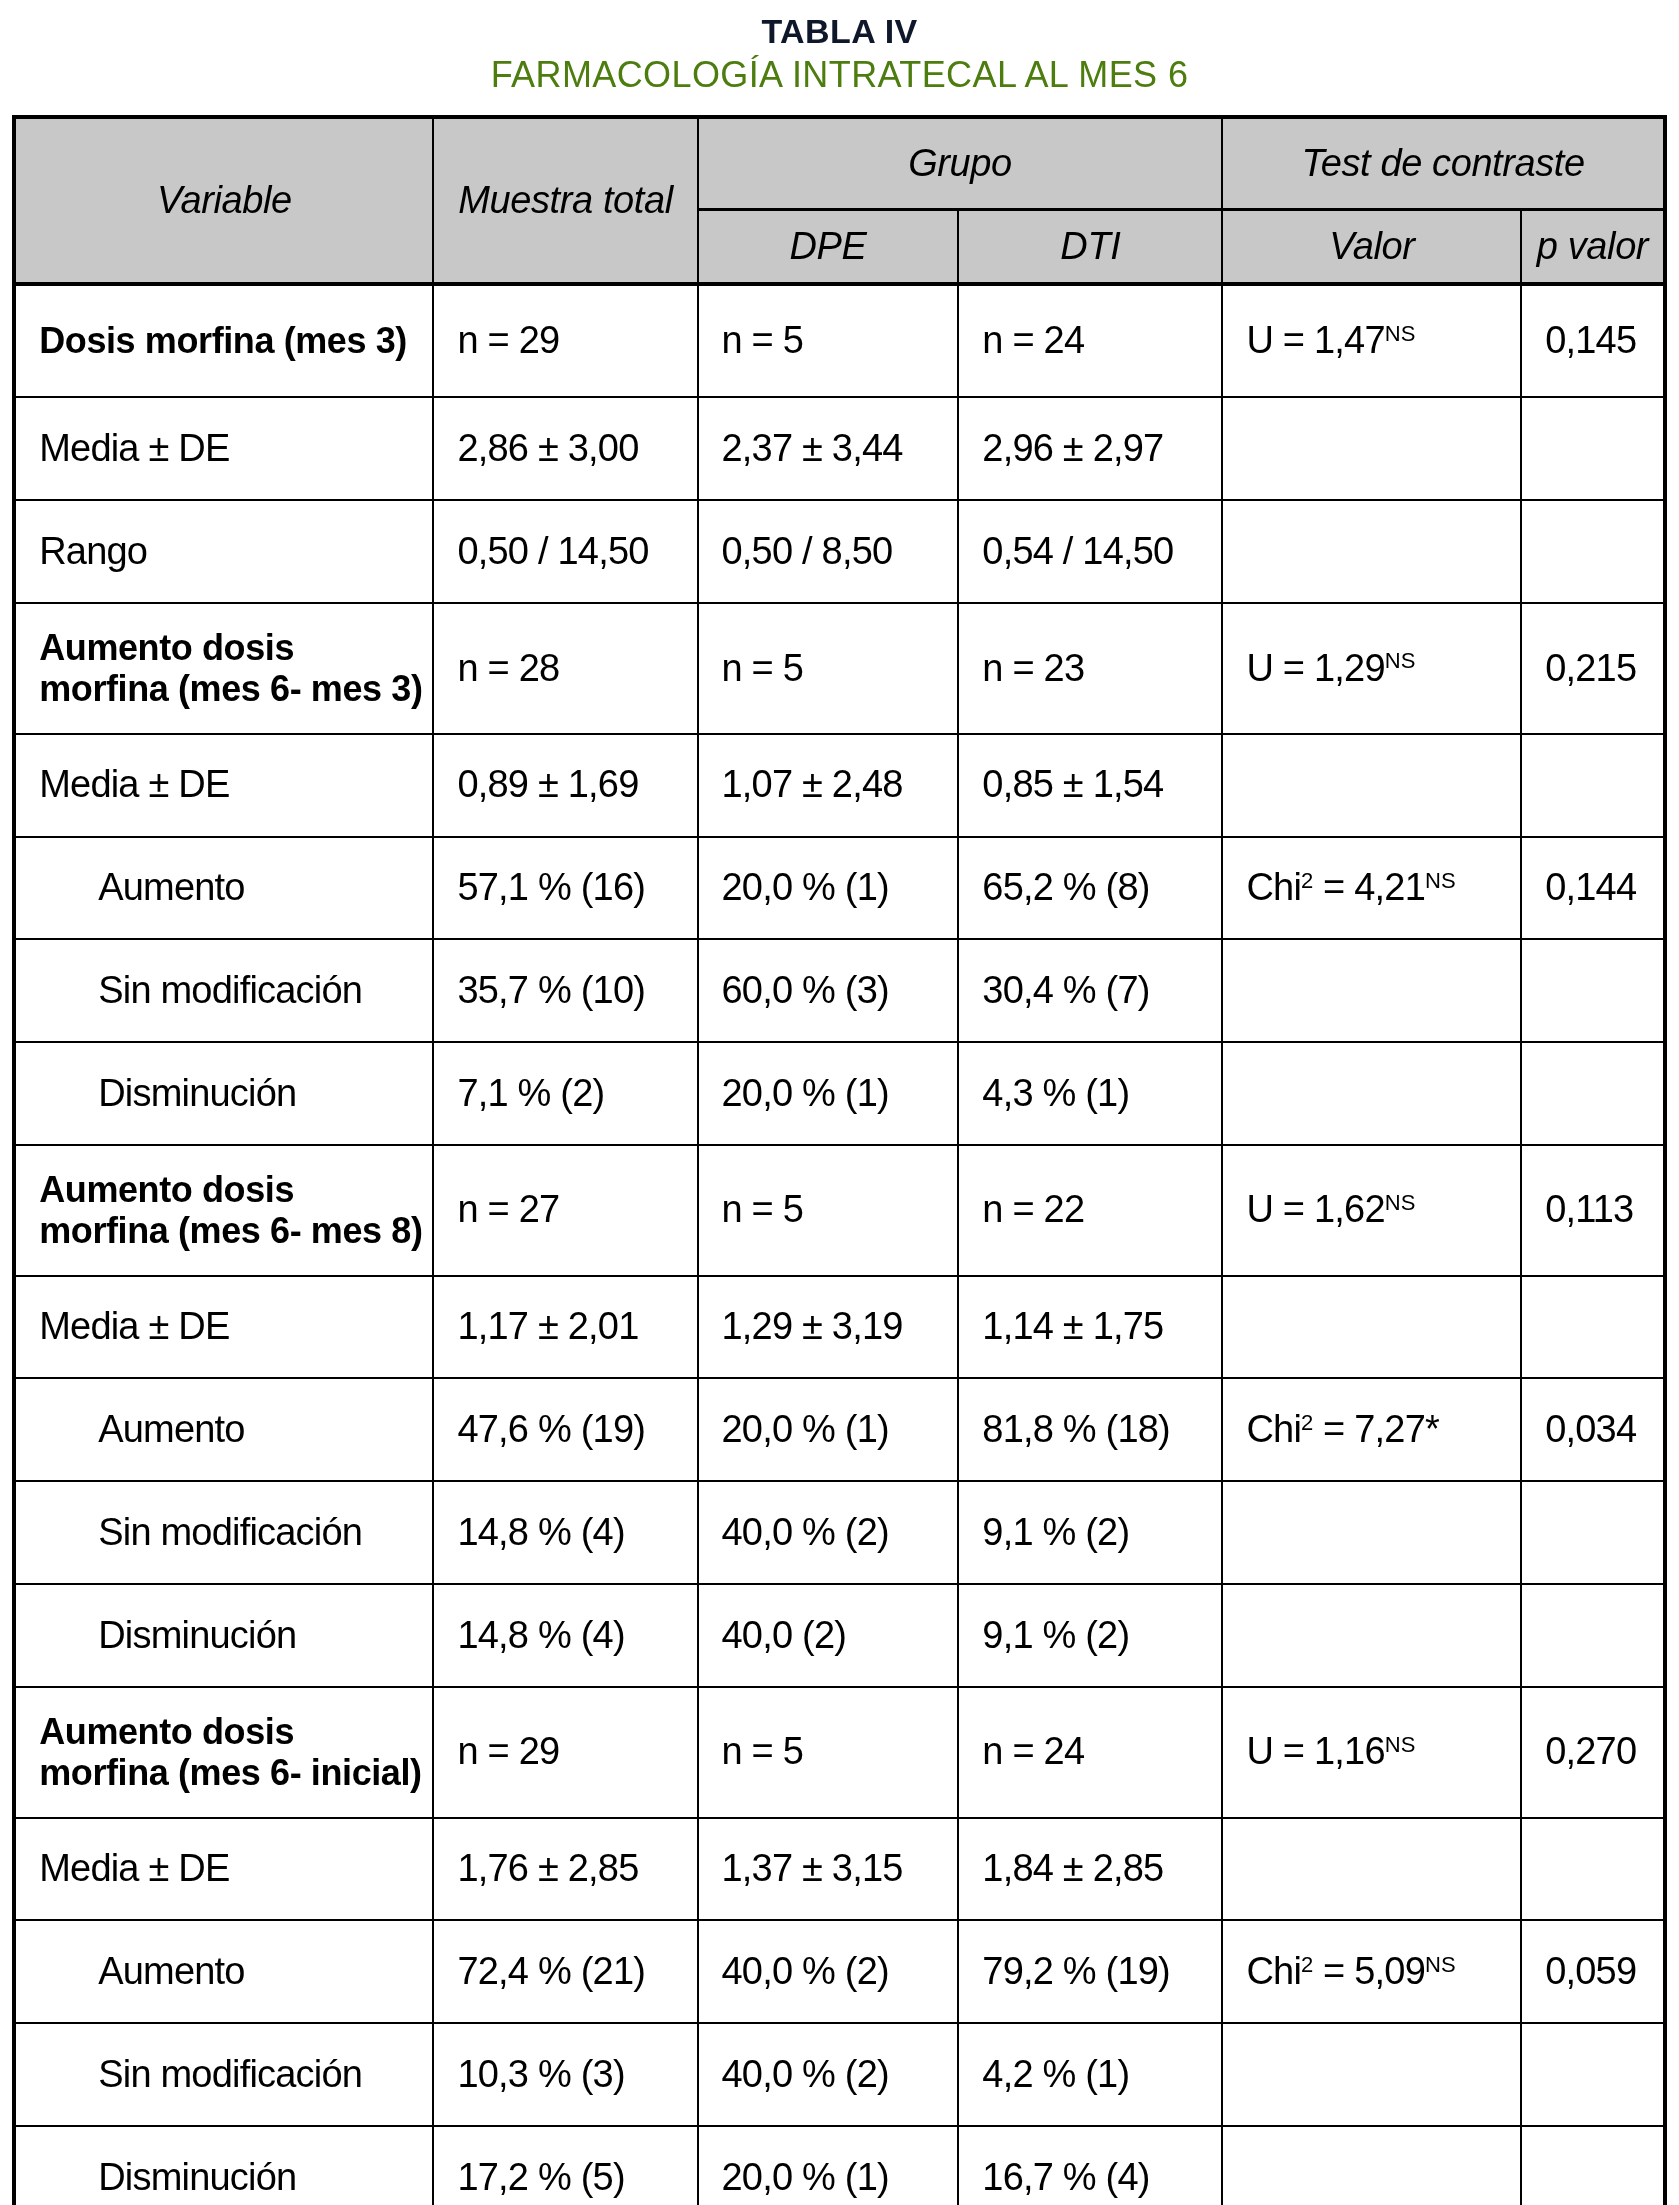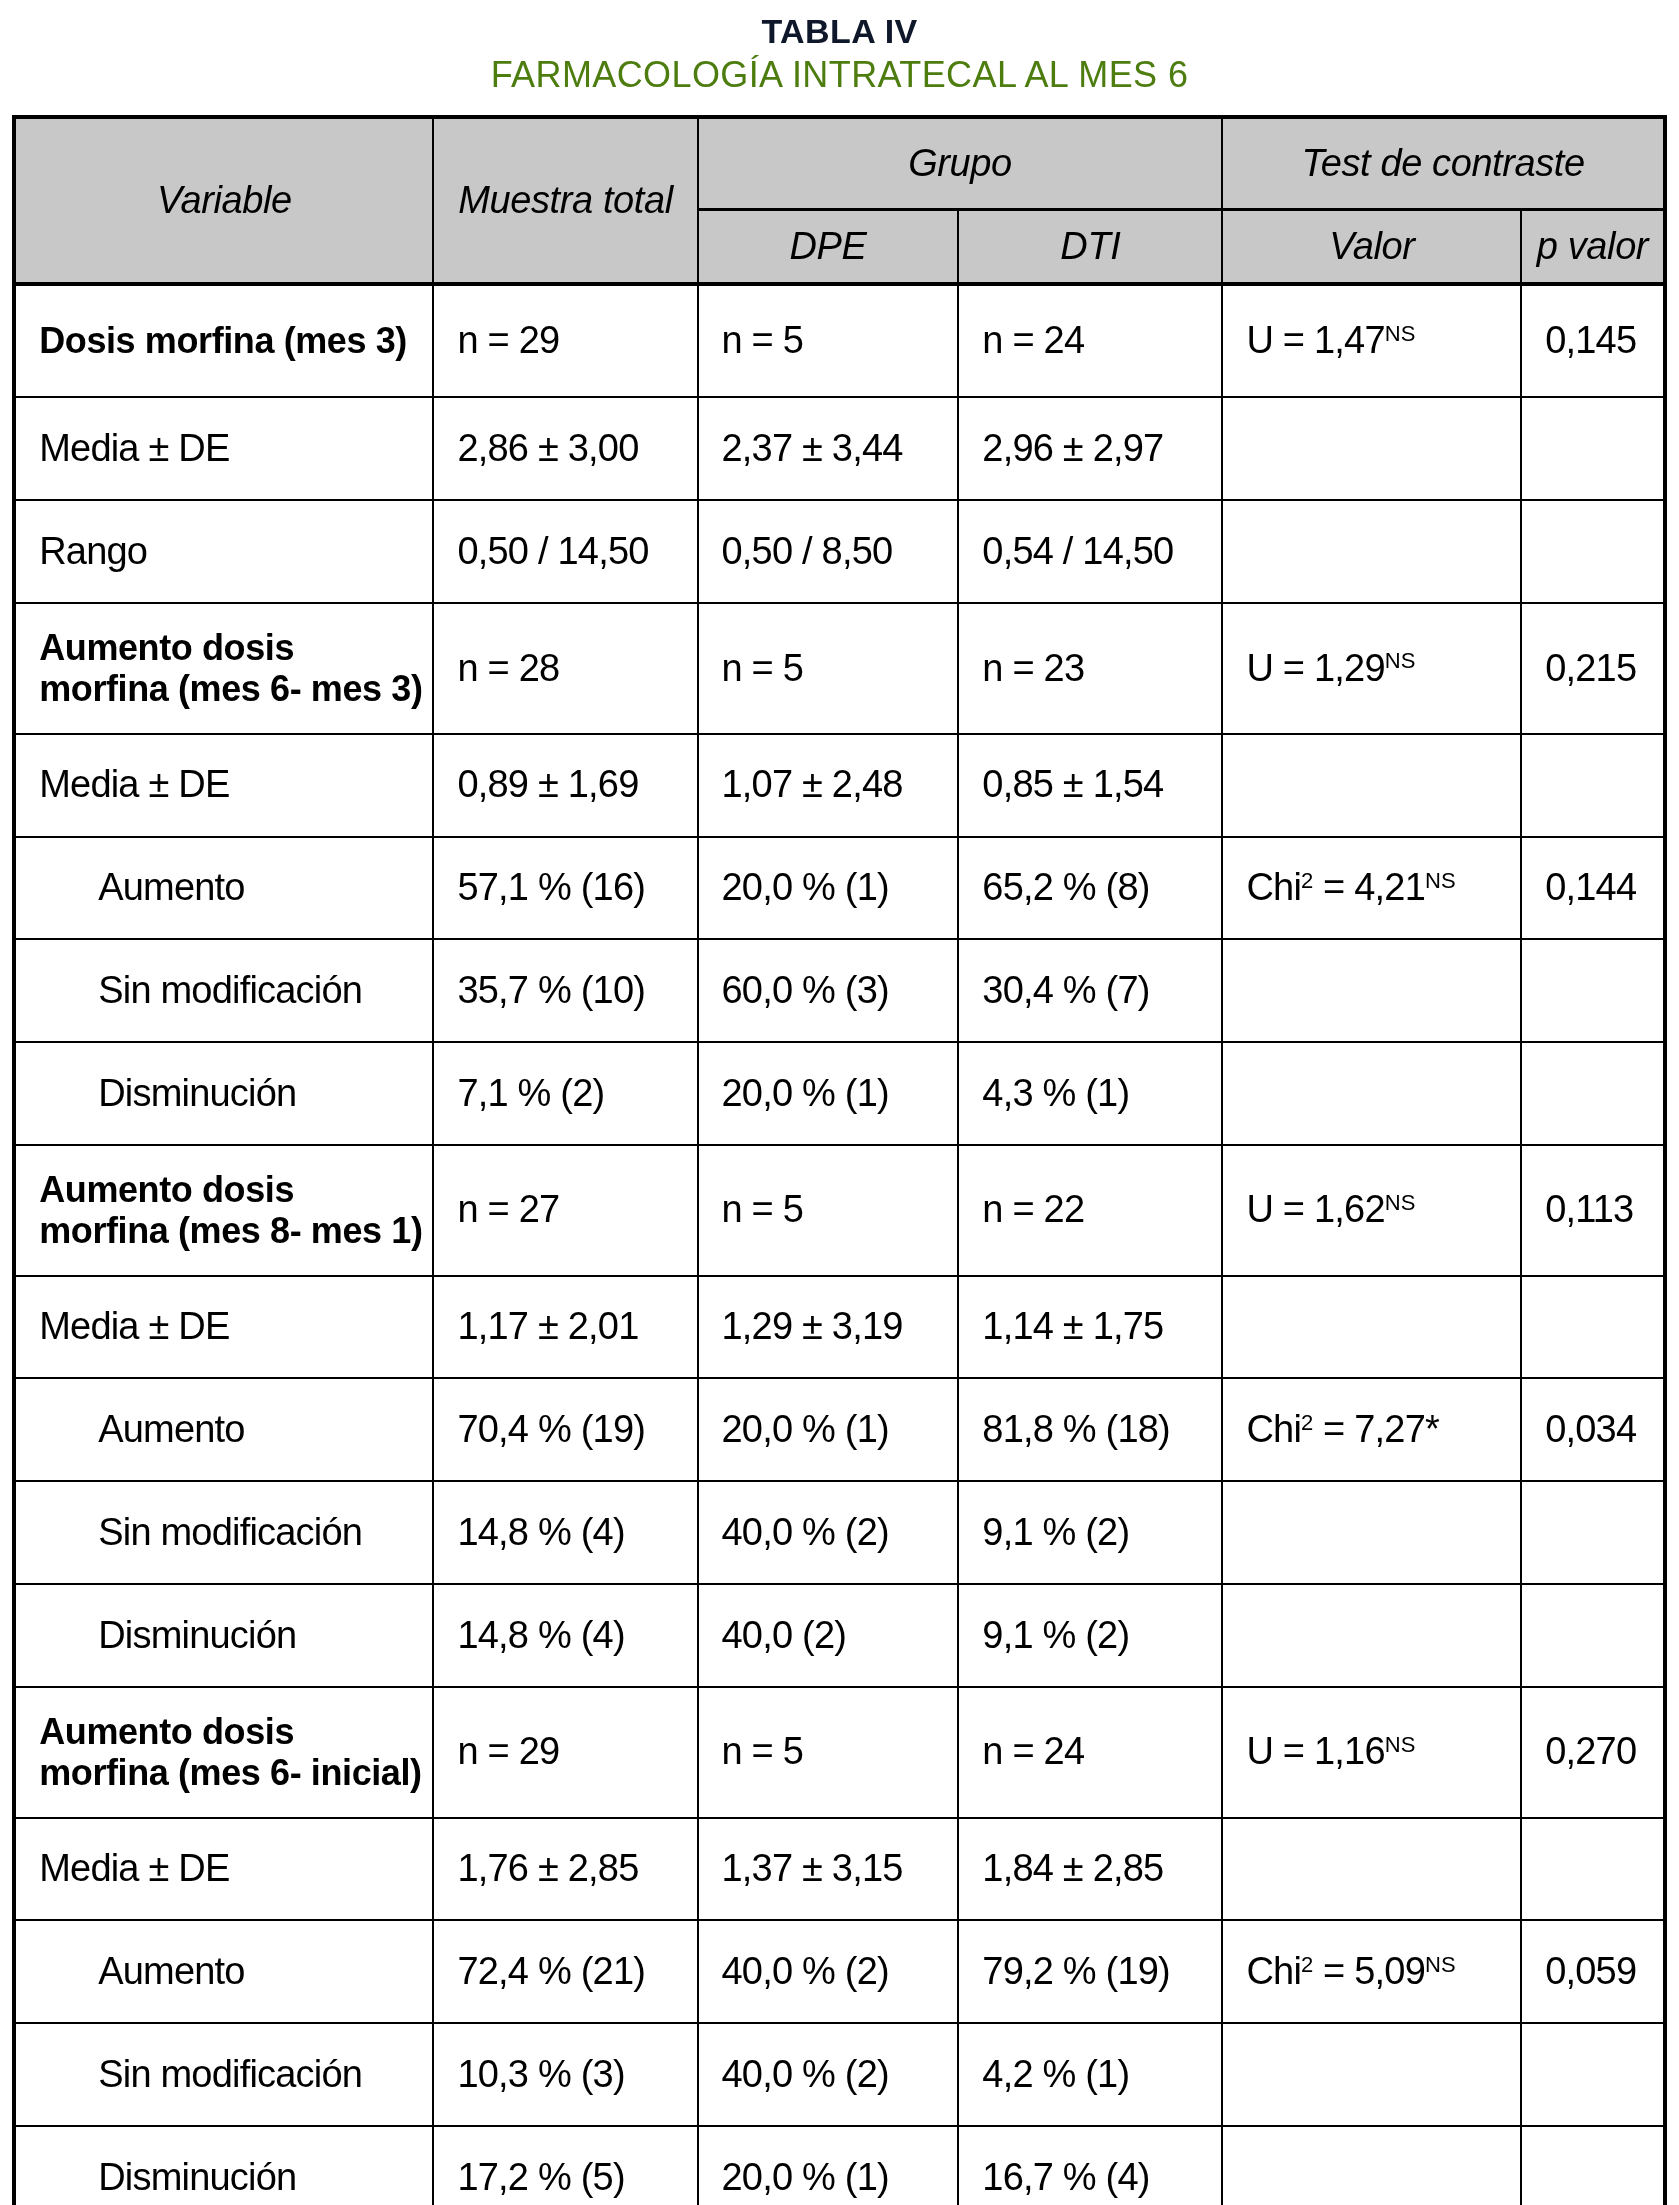--- a/index.html
+++ b/index.html
@@ -175,38 +175,38 @@
         </tr>
         <tr class="row-indent">
           <td class="var-cell">Disminución</td>
           <td class="num-cell">7,1 % (2)</td>
           <td class="num-cell">20,0 % (1)</td>
           <td class="num-cell">4,3 % (1)</td>
           <td class="num-cell"></td>
           <td class="num-cell"></td>
         </tr>
         <tr class="row-section-tall">
-          <td class="var-cell">Aumento dosis morfina (mes 8- mes 1)</td>
+          <td class="var-cell">Aumento dosis morfina (mes 6- mes 8)</td>
           <td class="num-cell">n = 27</td>
           <td class="num-cell">n = 5</td>
           <td class="num-cell">n = 22</td>
           <td class="num-cell">U = 1,62<sup>NS</sup></td>
           <td class="num-cell">0,113</td>
         </tr>
         <tr class="row-plain">
           <td class="var-cell">Media ± DE</td>
           <td class="num-cell">1,17 ± 2,01</td>
           <td class="num-cell">1,29 ± 3,19</td>
           <td class="num-cell">1,14 ± 1,75</td>
           <td class="num-cell"></td>
           <td class="num-cell"></td>
         </tr>
         <tr class="row-indent">
           <td class="var-cell">Aumento</td>
-          <td class="num-cell">70,4 % (19)</td>
+          <td class="num-cell">47,6 % (19)</td>
           <td class="num-cell">20,0 % (1)</td>
           <td class="num-cell">81,8 % (18)</td>
           <td class="num-cell">Chi<sup>2</sup> = 7,27*</td>
           <td class="num-cell">0,034</td>
         </tr>
         <tr class="row-indent">
           <td class="var-cell">Sin modificación</td>
           <td class="num-cell">14,8 % (4)</td>
           <td class="num-cell">40,0 % (2)</td>
           <td class="num-cell">9,1 % (2)</td>

